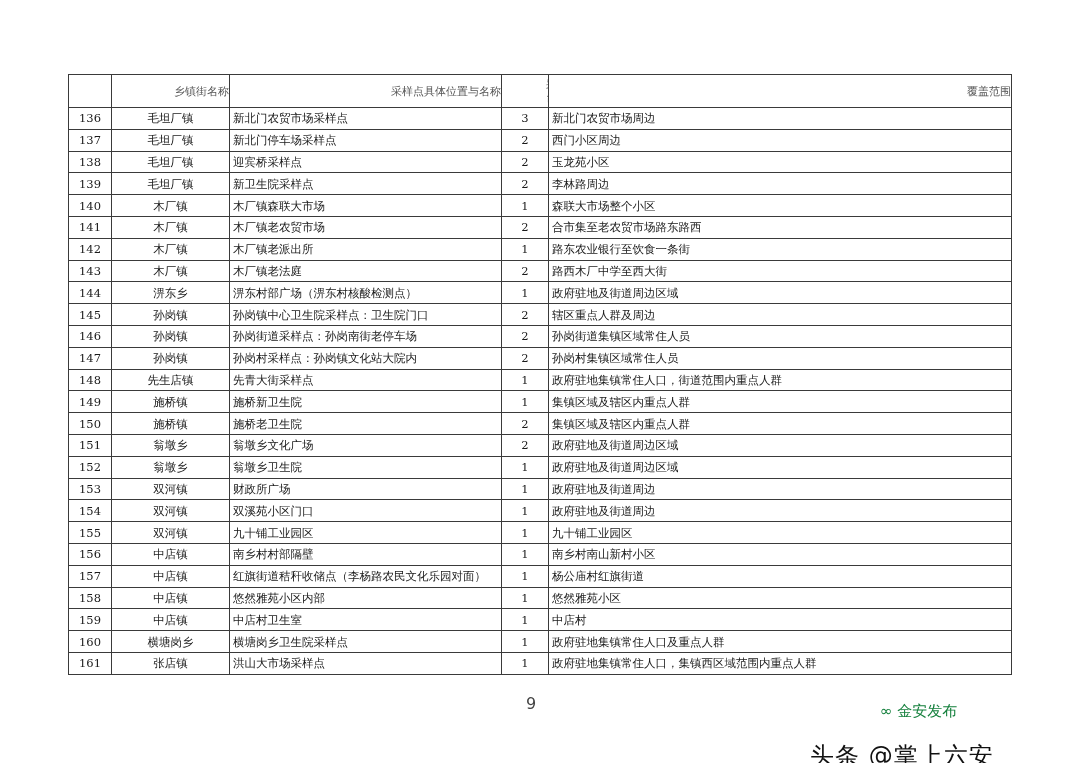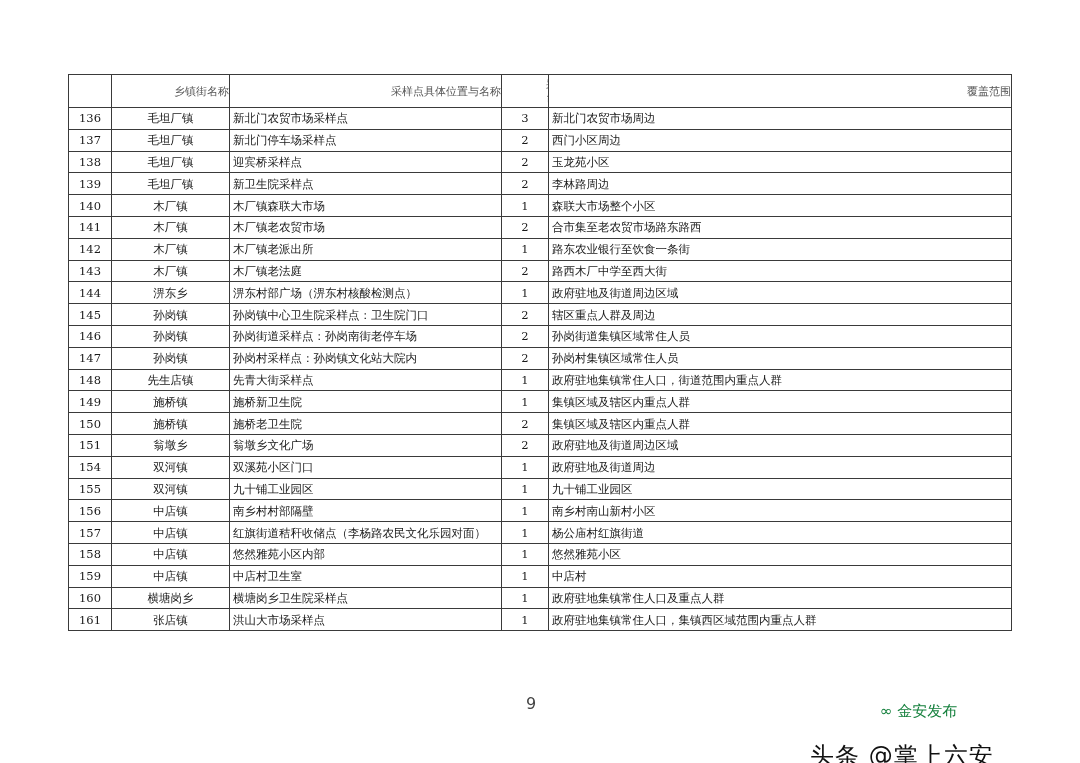--- a/index.html
+++ b/index.html
@@ -154,20 +154,34 @@
         <td class="c-cov">集镇区域及辖区内重点人群</td>
       </tr>
       <tr>
         <td class="c-no">151</td>
         <td class="c-town">翁墩乡</td>
         <td class="c-loc">翁墩乡文化广场</td>
         <td class="c-cnt">2</td>
         <td class="c-cov">政府驻地及街道周边区域</td>
       </tr>
       <tr>
+        <td class="c-no">152</td>
+        <td class="c-town">翁墩乡</td>
+        <td class="c-loc">翁墩乡卫生院</td>
+        <td class="c-cnt">1</td>
+        <td class="c-cov">政府驻地及街道周边区域</td>
+      </tr>
+      <tr>
+        <td class="c-no">153</td>
+        <td class="c-town">双河镇</td>
+        <td class="c-loc">财政所广场</td>
+        <td class="c-cnt">1</td>
+        <td class="c-cov">政府驻地及街道周边</td>
+      </tr>
+      <tr>
         <td class="c-no">154</td>
         <td class="c-town">双河镇</td>
         <td class="c-loc">双溪苑小区门口</td>
         <td class="c-cnt">1</td>
         <td class="c-cov">政府驻地及街道周边</td>
       </tr>
       <tr>
         <td class="c-no">155</td>
         <td class="c-town">双河镇</td>
         <td class="c-loc">九十铺工业园区</td>

